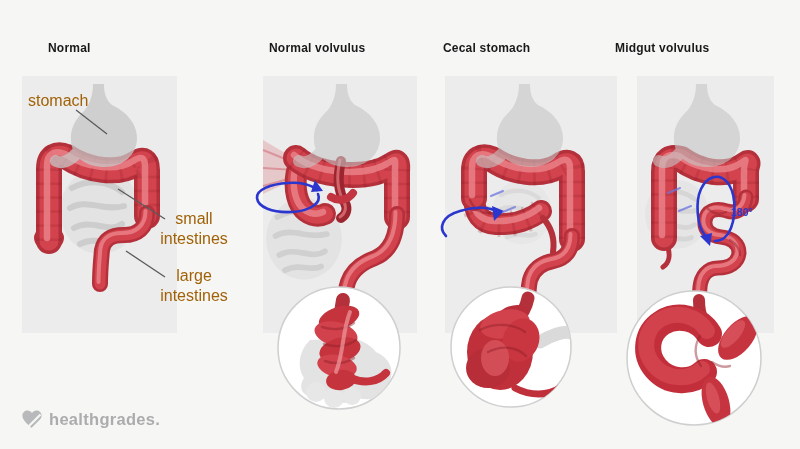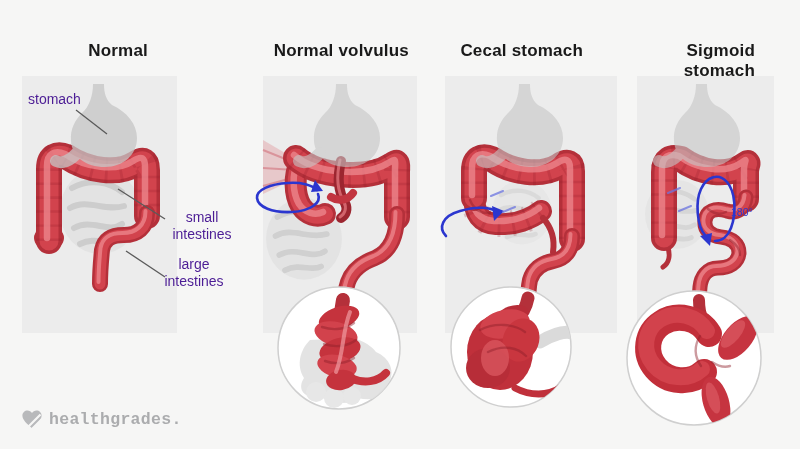--- a/index.html
+++ b/index.html
@@ -3,33 +3,33 @@
 <meta charset="utf-8">
 <style>
   html,body{margin:0;padding:0;}
   body{
     width:800px;height:449px;position:relative;overflow:hidden;
     background:#f6f6f5;
     font-family:"Liberation Sans", sans-serif;
   }
   .abs{position:absolute;}
   .col-title{
-    top:41px;height:22px;text-align:right;
-    font-size:17px;font-weight:700;color:#191919;letter-spacing:.2px;
+    top:41px;height:22px;text-align:left;
+    font-size:12px;font-weight:700;color:#191919;letter-spacing:.2px;
   }
   .anno{
-    font-size:14px;color:#4c1d95;line-height:1.22;
+    font-size:16px;color:#a16207;line-height:1.22;
     white-space:pre-line;
   }
   .anno.center{text-align:center;}
   .deg-label{
-    font-size:10.5px;font-weight:400;color:#2b36cf;text-align:right;
+    font-size:10.5px;font-weight:700;color:#2b36cf;text-align:right;
   }
   .brand-text{
-    font-size:16.5px;font-weight:600;color:#abacae;letter-spacing:.3px;font-family:Liberation Mono, monospace;
+    font-size:16.5px;font-weight:600;color:#abacae;letter-spacing:.3px;
   }
   svg{display:block;}
   
   .tb {fill:none;stroke:#b4303a;stroke-width:26;stroke-linecap:round;stroke-linejoin:round}
   .tm {fill:none;stroke:#d2434d;stroke-width:19;stroke-linecap:round;stroke-linejoin:round}
   .th {fill:none;stroke:#ec858b;stroke-width:6.5;opacity:.8;stroke-linecap:round;stroke-linejoin:round}
   .thaus{fill:none;stroke:rgba(145,28,40,.22);stroke-width:26;stroke-dasharray:2.5 11.5}
   .tb2{fill:none;stroke:#b4303a;stroke-width:16;stroke-linecap:round;stroke-linejoin:round}
   .tm2{fill:none;stroke:#d2434d;stroke-width:11;stroke-linecap:round;stroke-linejoin:round}
   .th2{fill:none;stroke:#ec858b;stroke-width:4;opacity:.8;stroke-linecap:round;stroke-linejoin:round}
@@ -232,23 +232,23 @@
   <g transform="translate(20,408)">
     <path fill="#b8b9bb" d="M12,20.2 C7,16 2.4,12 2.4,7.6 C2.4,4.4 4.8,2.4 7.5,2.4 C9.4,2.4 11,3.4 12,5
              C13,3.4 14.6,2.4 16.5,2.4 C19.2,2.4 21.6,4.4 21.6,7.6 C21.6,12 17,16 12,20.2 Z"></path>
     <path stroke="#f6f6f5" stroke-width="2.2" fill="none" d="M7.5,19.5 L20.5,6.5 M11.5,21.5 L23.5,9.5"></path>
   </g>
 </svg>
 
 <div class="abs col-title" style="left:48px;width:100px">Normal</div>
 <div class="abs col-title" style="left:269px;width:140px">Normal volvulus</div>
 <div class="abs col-title" style="left:443px;width:140px">Cecal stomach</div>
-<div class="abs col-title" style="left:615px;width:140px">Sigmoid stomach</div>
+<div class="abs col-title" style="left:615px;width:140px">Midgut volvulus</div>
 
 <div class="abs anno" style="left:28px;top:91px">stomach</div>
-<div class="abs anno center" style="left:165px;top:209px;width:74px">small
+<div class="abs anno center" style="left:157px;top:209px;width:74px">small
 intestines</div>
-<div class="abs anno center" style="left:157px;top:256px;width:74px">large
+<div class="abs anno center" style="left:157px;top:266px;width:74px">large
 intestines</div>
 
 <div class="abs deg-label" style="left:731px;top:206px">180°</div>
 
 <div class="abs brand-text" style="left:49px;top:410px">healthgrades.</div>
 
 </body></html>

